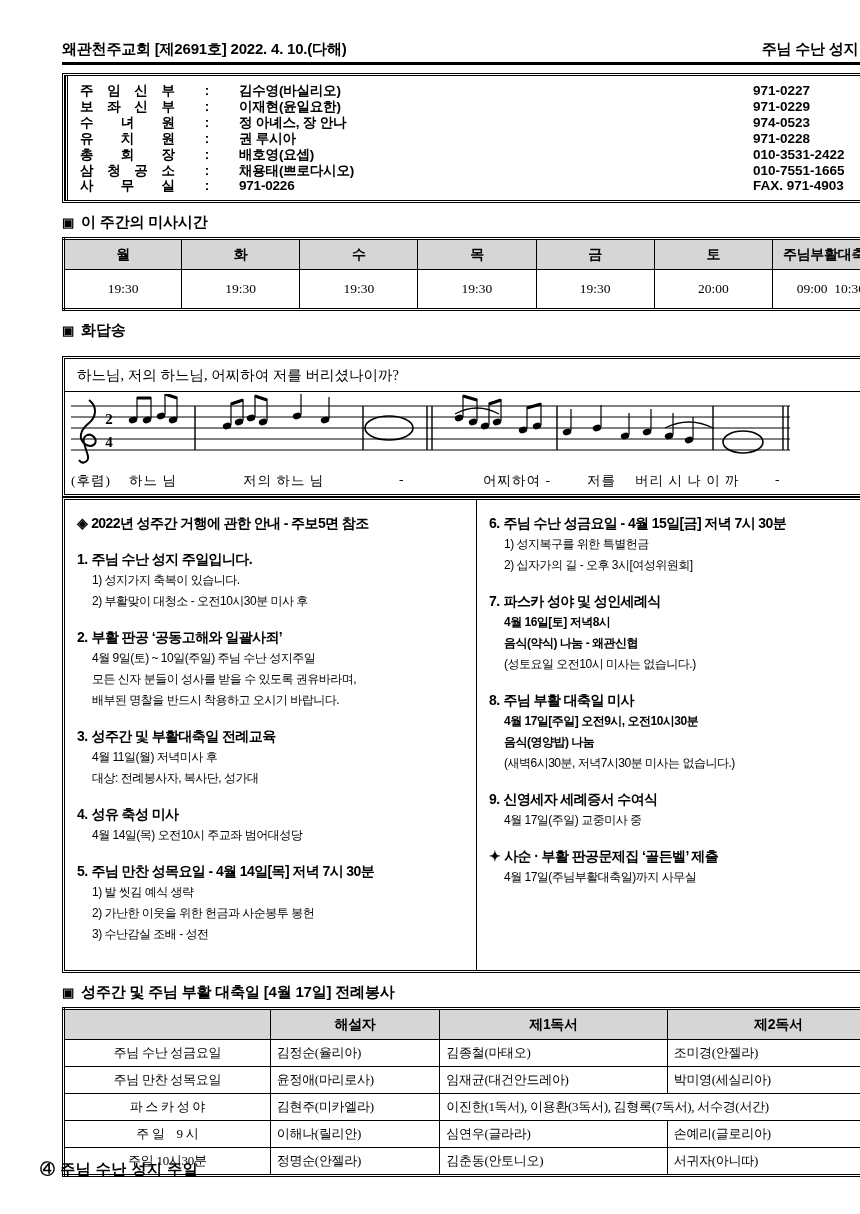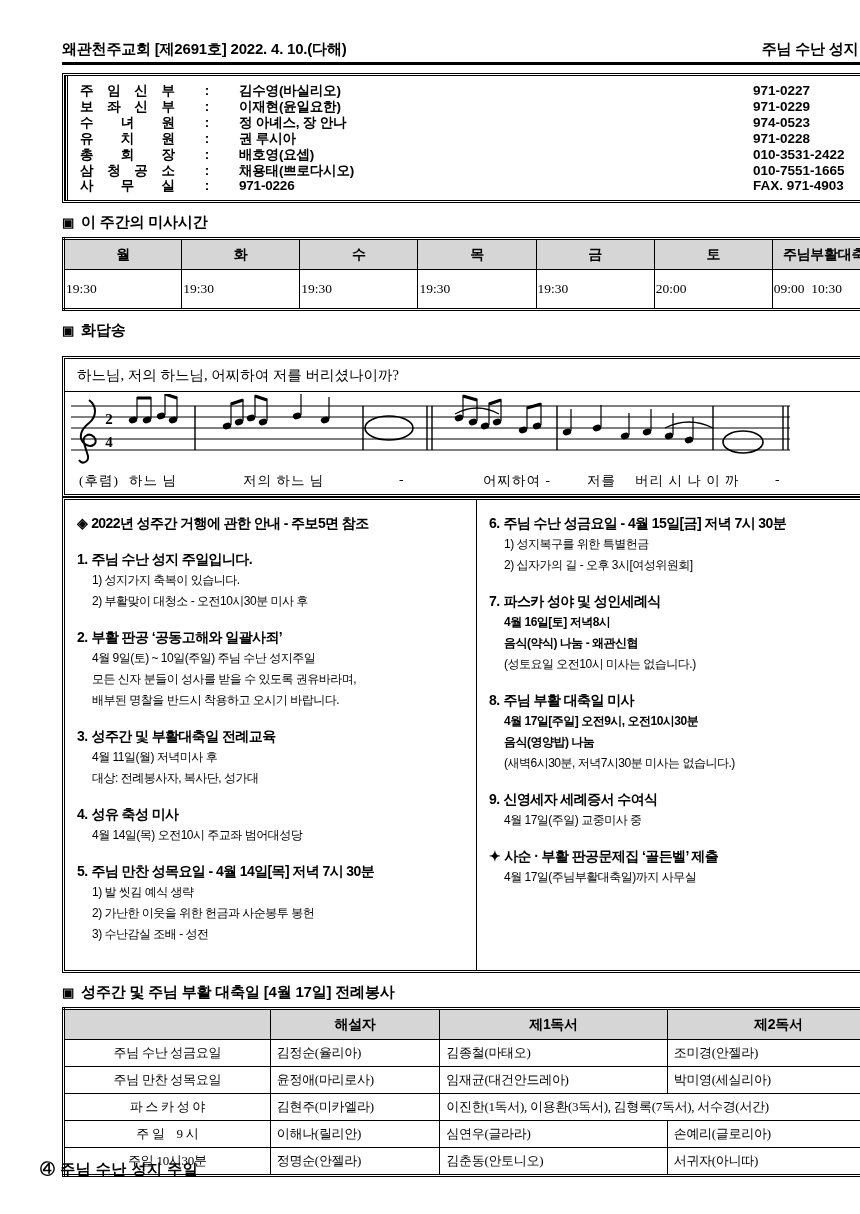--- a/index.html
+++ b/index.html
@@ -21,21 +21,21 @@
   .c-name{flex:1;letter-spacing:-0.2px;}
   .c-phone{width:128px;}
 
   
   .section-head{margin:10px 0 5px;font-weight:bold;font-size:15px;display:flex;gap:7px;align-items:center;letter-spacing:-0.2px;}
   .section-marker{font-size:13px;}
 
   
   table.grid{width:100%;border-collapse:collapse;border:3px double #000;table-layout:fixed;}
   table.grid th{background:#d6d6d6;border:1px solid #000;font-size:14px;height:27px;font-weight:bold;letter-spacing:-0.3px;}
-  table.masstable td{border:1px solid #000;text-align:left;font-size:13.5px;height:36px;
+  table.masstable td{border:1px solid #000;text-align:center;font-size:13.5px;height:36px;
     font-family:"Liberation Serif",serif;white-space:pre;}
 
   
   .psalmbox{border:3px double #000;margin-top:16px;}
   .refrain{border-bottom:1px solid #000;padding:7px 12px 6px;font-size:14.5px;font-family:"Liberation Serif",serif;}
   .musicwrap{position:relative;height:102px;}
   .musicwrap svg{position:absolute;left:2px;top:2px;}
   .lyrics{position:absolute;left:0;right:0;bottom:3px;height:19px;font-size:13.5px;font-family:"Liberation Serif",serif;}
   .lyric{position:absolute;white-space:pre;letter-spacing:1px;}
 
@@ -185,21 +185,21 @@
             <line x1="646" y1="12" x2="646" y2="56" stroke="#000" stroke-width="1.4"></line>
             <line x1="716" y1="12" x2="716" y2="56" stroke="#000" stroke-width="1.4"></line>
             <line x1="721" y1="12" x2="721" y2="56" stroke="#000" stroke-width="1.4"></line>
             <ellipse cx="322" cy="34" rx="24" ry="12" fill="none" stroke="#000" stroke-width="1.6"></ellipse>
             <ellipse cx="676" cy="48" rx="20" ry="11" fill="none" stroke="#000" stroke-width="1.6"></ellipse>
             <path d="M 388 20 Q 410 8 432 20" fill="none" stroke="#000" stroke-width="1.3"></path>
             <path d="M 598 34 Q 622 22 646 34" fill="none" stroke="#000" stroke-width="1.3"></path>
           </g>
       </svg>
       <div class="lyrics" id="lyric-row">
-          <span class="lyric" style="left: 14px;">(후렴)</span>
+          <span class="lyric" style="left: 6px;">(후렴)</span>
           <span class="lyric" style="left: 64px;">하느 님</span>
           <span class="lyric" style="left: 178px;">저의 하느 님</span>
           <span class="lyric" style="left: 334px;">-</span>
           <span class="lyric" style="left: 418px;">어찌하여 -</span>
           <span class="lyric" style="left: 522px;">저를</span>
           <span class="lyric" style="left: 570px;">버리 시 나 이 까</span>
           <span class="lyric" style="left: 710px;">-</span>
         </div>
     </div>
   </div>

